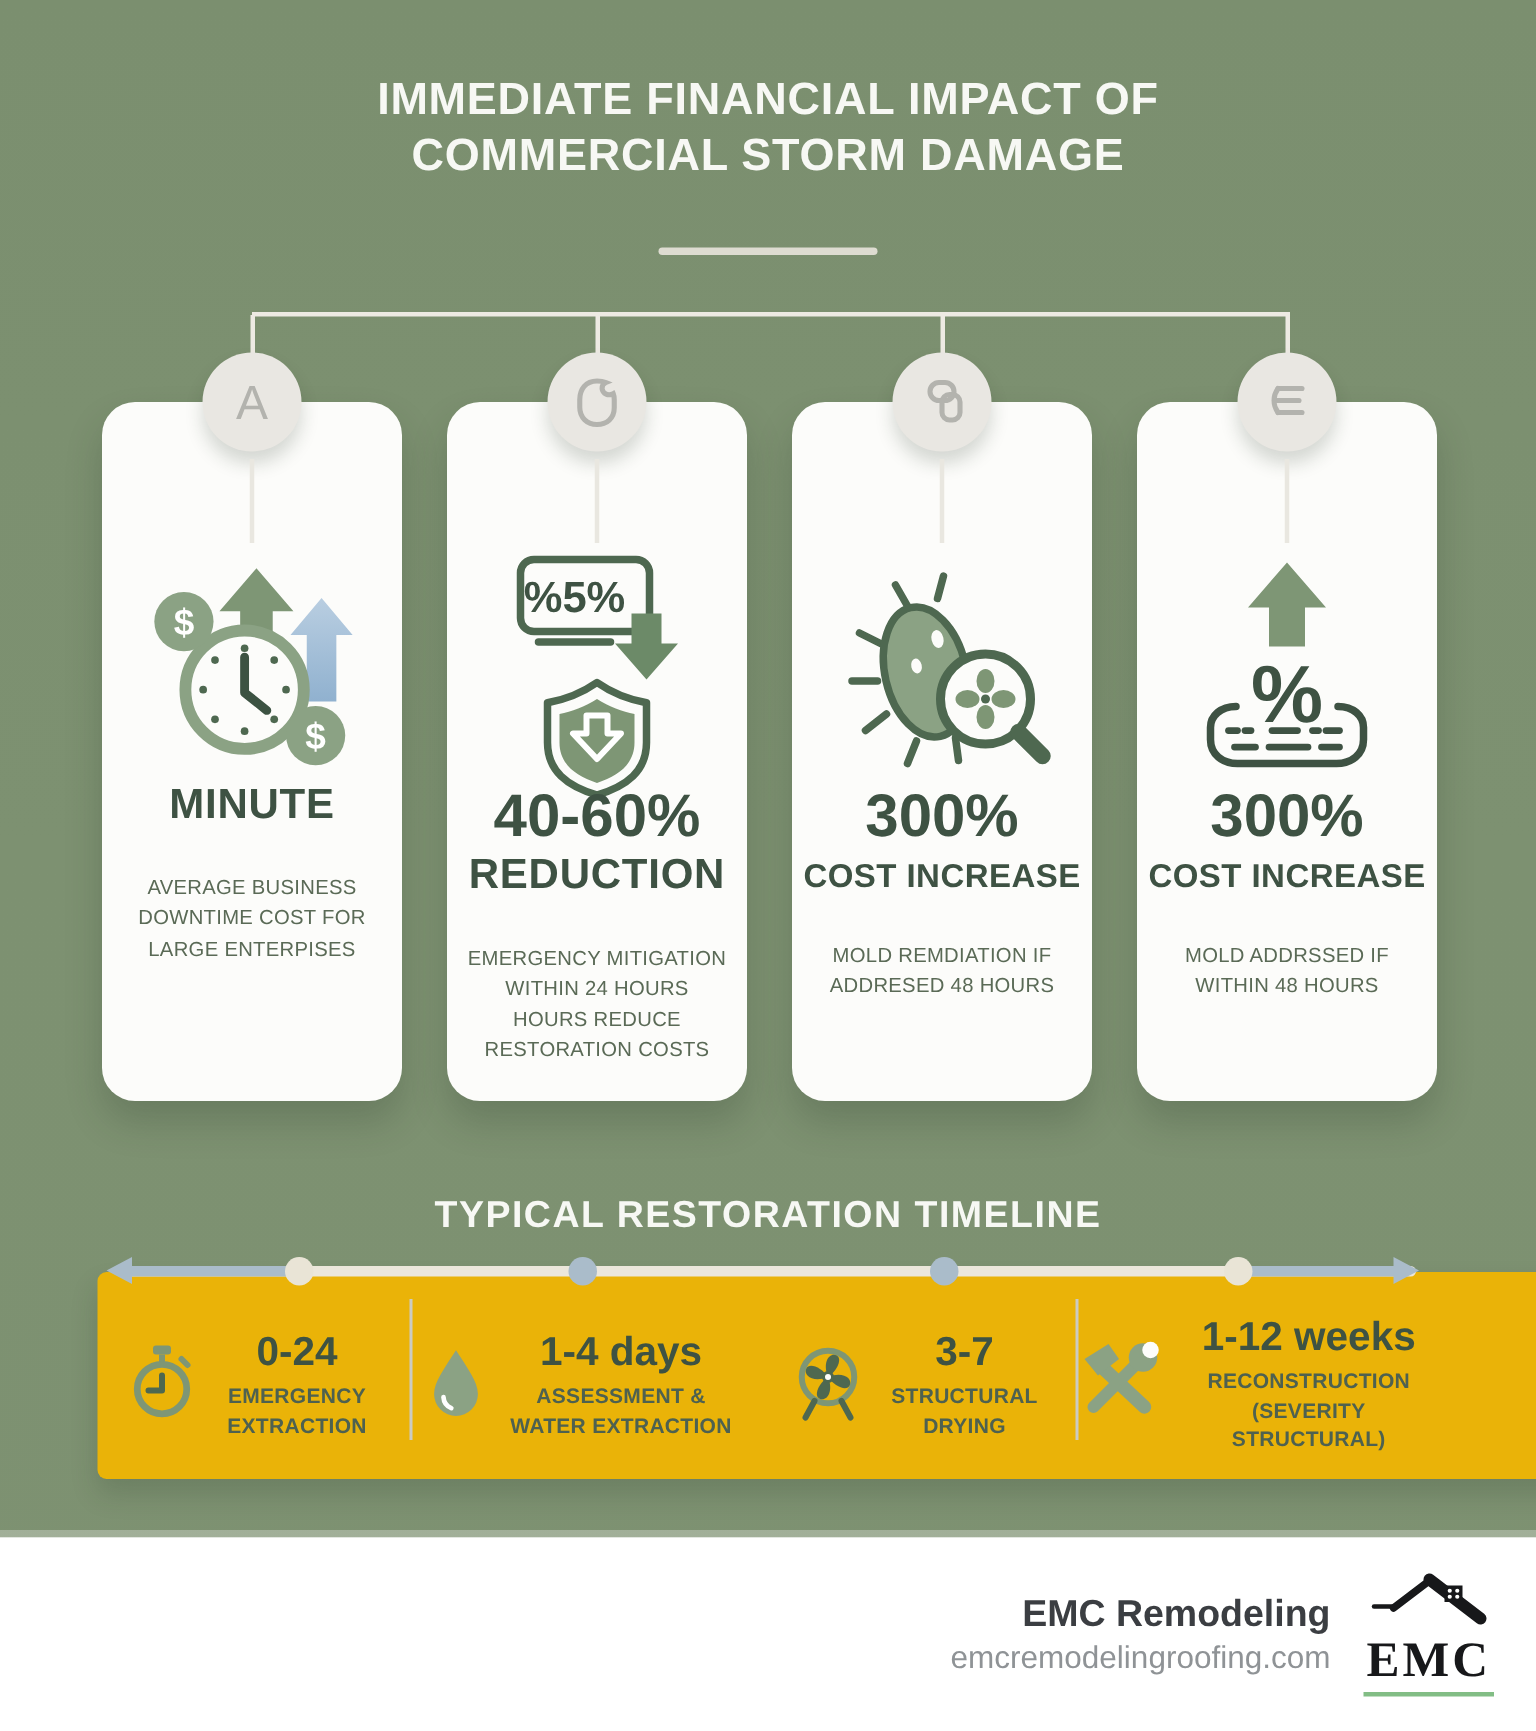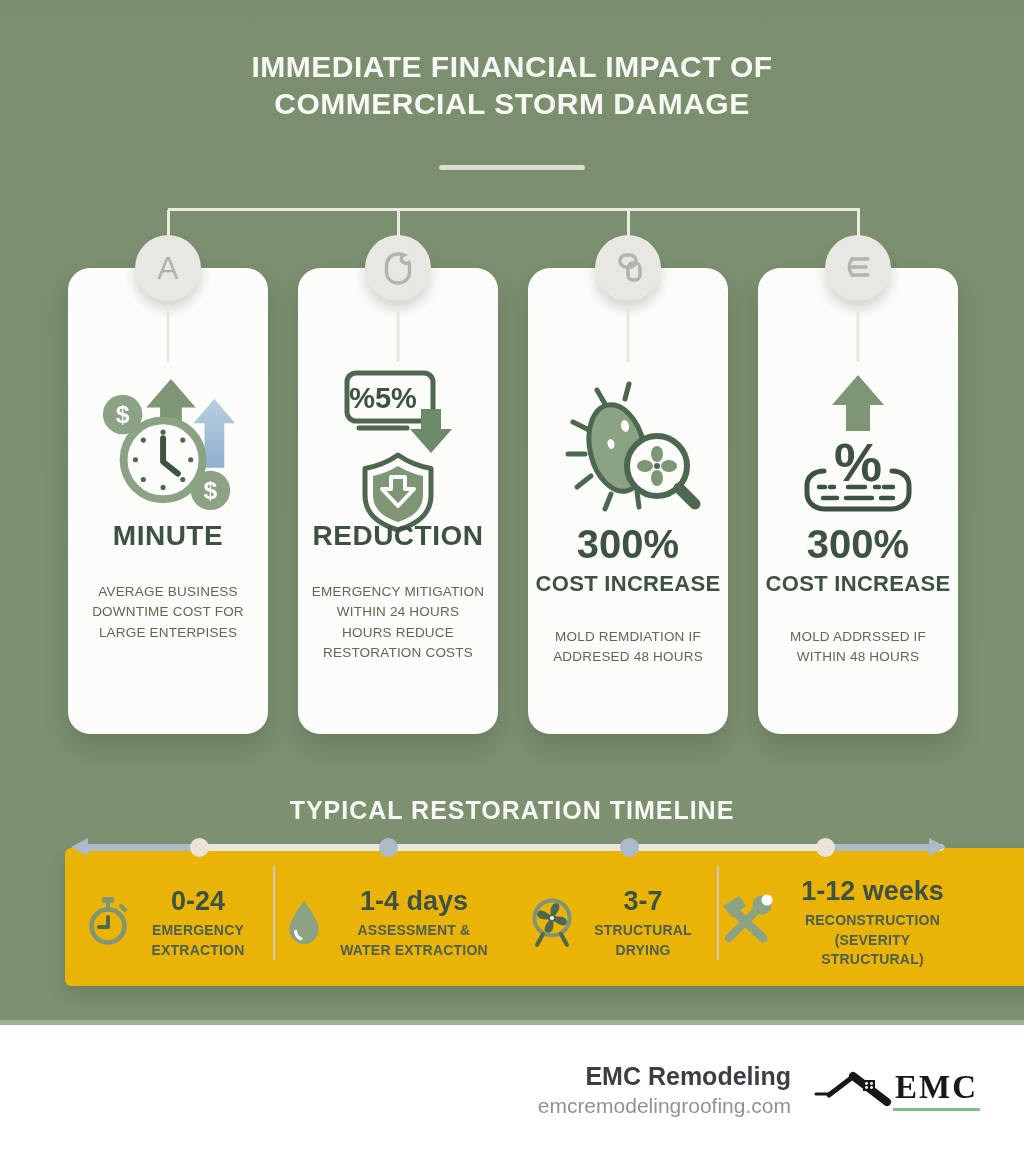--- a/index.html
+++ b/index.html
@@ -60,25 +60,25 @@
   .tl-item{display:flex;align-items:center;justify-content:center;gap:12px;}
   .tl-text{text-align:center;}
   .tl-duration{font-size:27px;font-weight:bold;color:var(--stat-dark);margin-bottom:4px;}
   .tl-label{font-size:14px;font-weight:bold;color:#4e6150;line-height:1.4;letter-spacing:.2px;}
   .tl-item:nth-child(1) .tl-label{max-width:110px;}
   .tl-item:nth-child(2) .tl-label{max-width:160px;}
   .tl-item:nth-child(3) .tl-label{max-width:110px;}
   .tl-item:nth-child(4) .tl-label{max-width:185px;}
 
   .footer{position:absolute;top:1025px;left:0;width:1024px;height:129px;background:#ffffff;
-    display:flex;align-items:center;justify-content:flex-end;gap:22px;padding-right:44px;}
+    display:flex;align-items:center;justify-content:flex-end;gap:22px;padding-right:28px;}
   .footer-text{text-align:right;}
   .footer-company{font-size:25px;font-weight:bold;color:var(--footer-dark);}
   .footer-website{font-size:21px;color:var(--footer-gray);margin-top:3px;}
-  .logo{display:flex;flex-direction:row;align-items:flex-end;}
+  .logo{display:flex;flex-direction:column;align-items:center;}
   .logo-text{font-family:"Liberation Serif",serif;font-weight:bold;font-size:33px;color:#17181a;
     letter-spacing:2px;line-height:1;padding:2px 2px 4px;border-bottom:3px solid var(--logo-underline);}
   svg text{font-family:"Liberation Sans",sans-serif;}
 </style>
 </head>
 <body>
 
 <div class="green-bg"></div>
 
 <div class="title">
@@ -143,20 +143,21 @@
       <svg width="150" height="166" viewBox="0 0 150 166" style="margin-top:10px;">
         <rect x="24" y="6" width="86" height="48" rx="9" fill="#fcfcfa" stroke="var(--deep-green)" stroke-width="5"></rect>
         <text x="60" y="41" text-anchor="middle" font-size="29" font-weight="bold" fill="var(--stat-dark)">%5%</text>
         <path d="M36 61 H84" stroke="var(--deep-green)" stroke-width="5" stroke-linecap="round"></path>
         <path d="M98 42 H118 V62 H129 L108 86 L87 62 H98 Z" fill="#6c8a68"></path>
         <path d="M75 88 C85 95 97 99.5 108 101.5 V128 C108 147 95 157 75 163 C55 157 42 147 42 128 V101.5 C53 99.5 65 95 75 88 Z" fill="#fcfcfa" stroke="var(--deep-green)" stroke-width="5" stroke-linejoin="round"></path>
         <path d="M75 99 C83 104 92 107.5 100 109 V128 C100 142 90 150 75 155 C60 150 50 142 50 128 V109 C58 107.5 67 104 75 99 Z" fill="var(--accent-green)"></path>
         <path d="M68 110 h14 v12 h9 l-16 17 -16 -17 h9 z" fill="none" stroke="#ffffff" stroke-width="4" stroke-linejoin="round"></path>
       </svg>
     </div>
+    <div class="stat-primary">40-60%</div>
     <div class="stat-secondary">REDUCTION</div>
     <div class="desc">EMERGENCY MITIGATION WITHIN 24 HOURS HOURS REDUCE RESTORATION COSTS</div>
   </div>
 
   <div class="card">
     <div class="badge">
       <svg width="40" height="40" viewBox="0 0 40 40" fill="none" stroke="var(--badge-glyph)" stroke-width="3.4">
         <rect x="12" y="7" width="16" height="12" rx="6"></rect>
         <rect x="20" y="15" width="12" height="17" rx="5"></rect>
       </svg>

